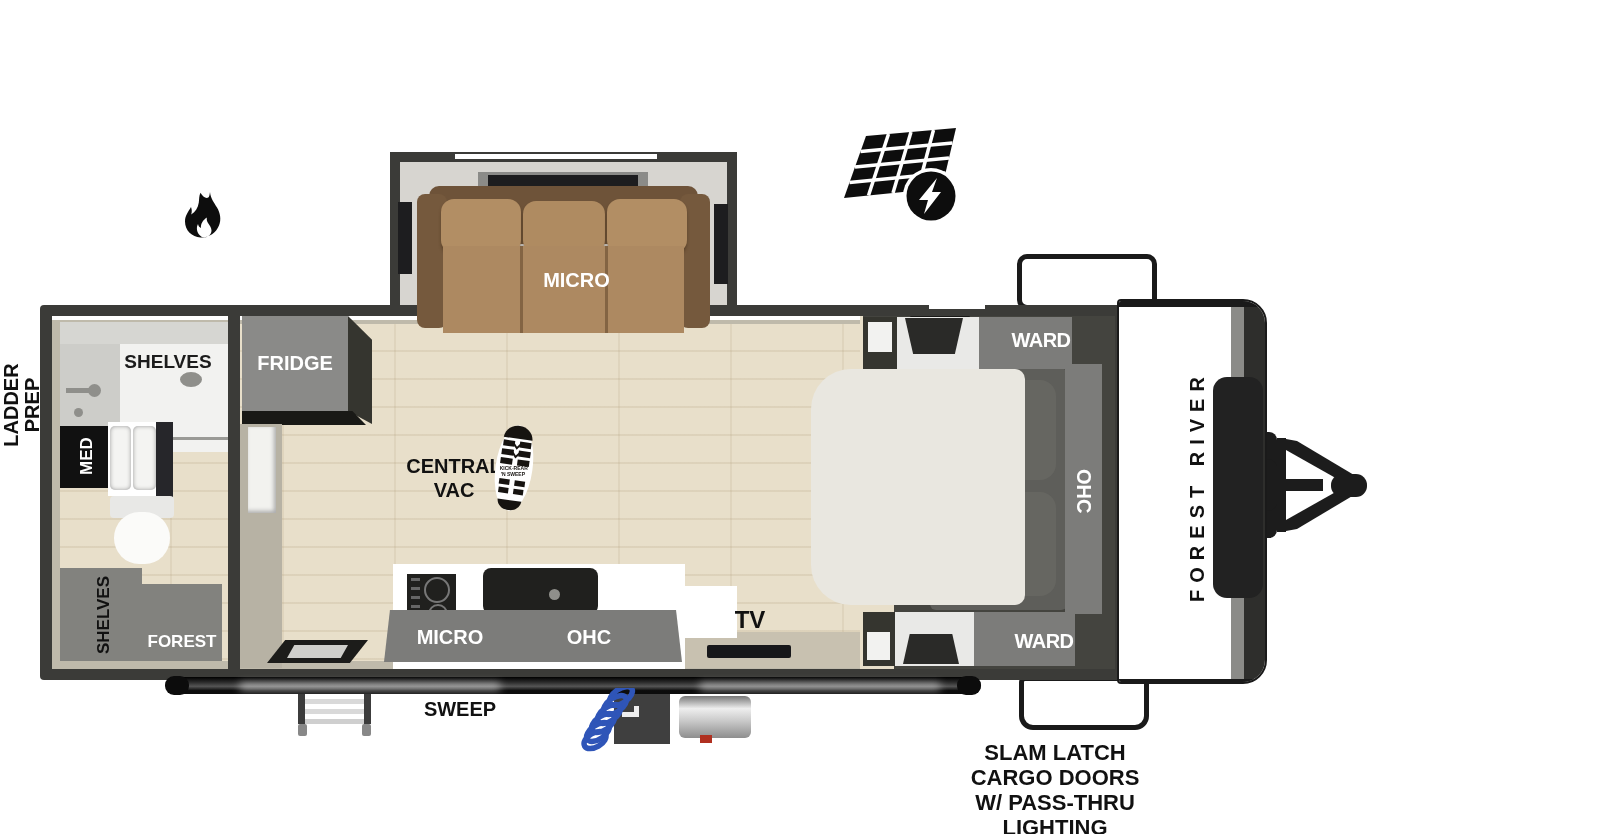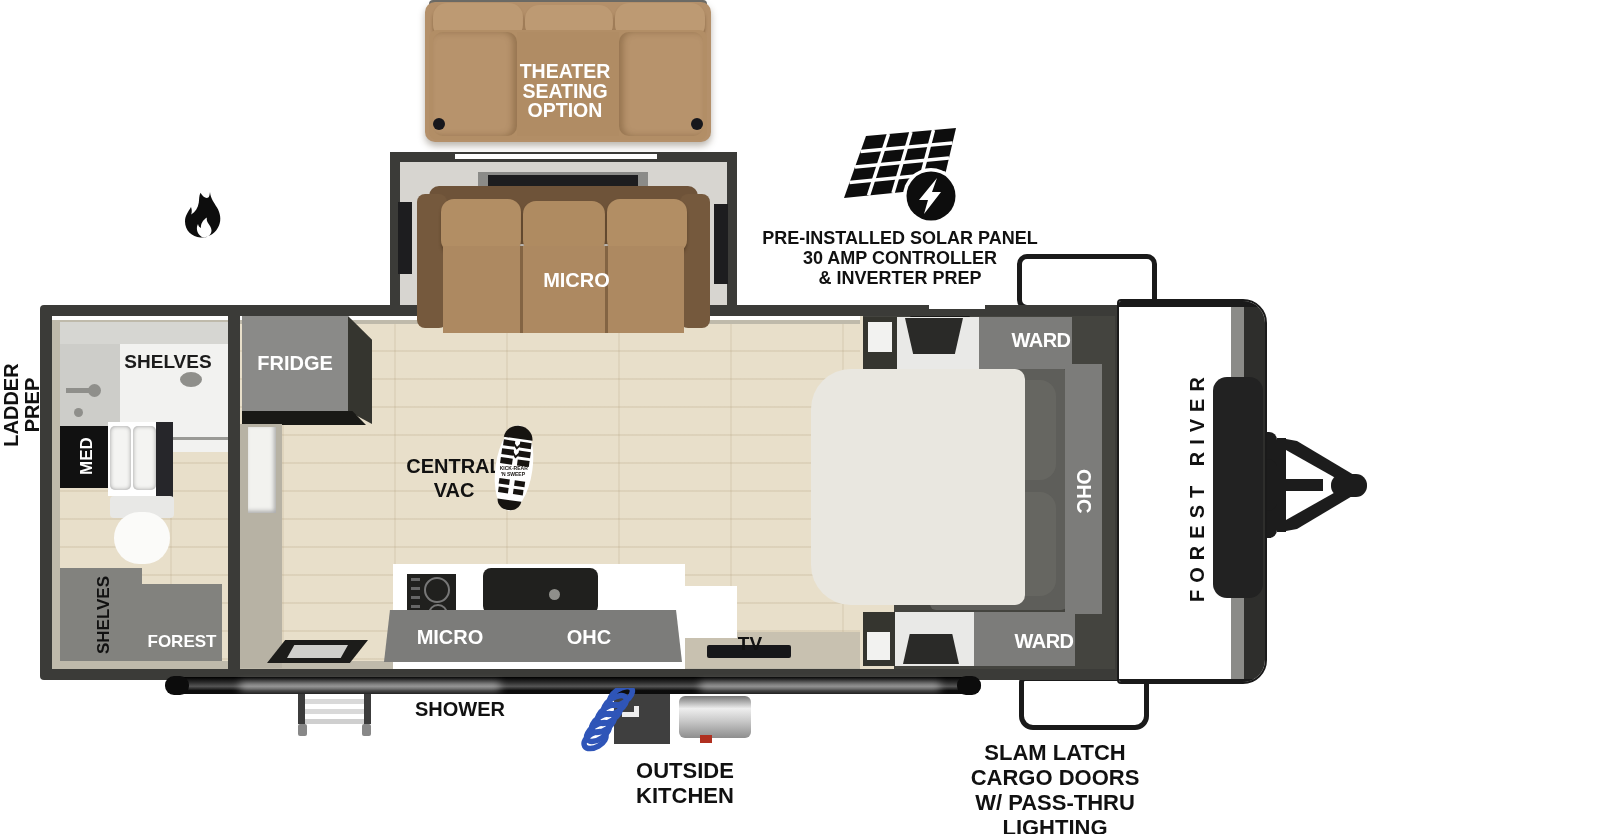--- a/index.html
+++ b/index.html
@@ -4,34 +4,20 @@
 html,body{margin:0;padding:0;background:#fff;}
 #page{position:relative;width:1600px;height:834px;background:#fff;overflow:hidden;
   font-family:"Liberation Sans",sans-serif;}
 .abs{position:absolute;}
 .lbl{position:absolute;font-weight:bold;color:#111;text-align:center;line-height:23px;font-size:19px;white-space:nowrap;}
 .wlbl{position:absolute;font-weight:bold;color:#fff;white-space:nowrap;}
 </style></head>
 <body>
 <div id="page">
 
-<div id="theater" class="abs" style="left:425px;top:0;width:286px;height:146px;">
-  <div class="abs" style="left:4px;top:0;width:278px;height:14px;background:#6d6c68;border-radius:4px;"></div>
-  <div class="abs" style="left:0;top:2px;width:286px;height:140px;background:#b4906a;border-radius:10px;box-shadow:0 4px 7px rgba(60,45,25,.35);"></div>
-  <div class="abs" style="left:8px;top:3px;width:90px;height:36px;background:#bd9a73;border-radius:14px;box-shadow:0 3px 3px rgba(90,60,30,.45);"></div>
-  <div class="abs" style="left:100px;top:5px;width:88px;height:34px;background:#bd9a73;border-radius:14px;box-shadow:0 3px 3px rgba(90,60,30,.45);"></div>
-  <div class="abs" style="left:190px;top:3px;width:90px;height:36px;background:#bd9a73;border-radius:14px;box-shadow:0 3px 3px rgba(90,60,30,.45);"></div>
-  <div class="abs" style="left:4px;top:30px;width:278px;height:110px;background:#b28e66;border-radius:8px;"></div>
-  <div class="abs" style="left:8px;top:32px;width:84px;height:104px;background:#b7936c;border-radius:10px;box-shadow:inset -4px 0 6px rgba(90,60,30,.35);"></div>
-  <div class="abs" style="left:194px;top:32px;width:84px;height:104px;background:#b7936c;border-radius:10px;box-shadow:inset 4px 0 6px rgba(90,60,30,.35);"></div>
-  <div class="abs" style="left:92px;top:32px;width:102px;height:104px;background:#b08c64;"></div>
-  <div class="abs" style="left:8px;top:118px;width:12px;height:12px;background:#17171c;border-radius:50%;"></div>
-  <div class="abs" style="left:266px;top:118px;width:12px;height:12px;background:#17171c;border-radius:50%;"></div>
-  <div class="wlbl" style="left:0;top:62px;width:280px;text-align:center;font-size:19.5px;line-height:19.5px;">THEATER<br>SEATING<br>OPTION</div>
-</div>
 
 <div id="slide" class="abs" style="left:390px;top:152px;width:347px;height:162px;">
   <div class="abs" style="left:0;top:0;width:347px;height:162px;background:#3b3b38;"></div>
   <div class="abs" style="left:65px;top:2px;width:202px;height:5px;background:#fff;"></div>
   <div class="abs" style="left:10px;top:10px;width:327px;height:152px;background:#d7d5d0;"></div>
 
   <div class="abs" style="left:88px;top:20px;width:170px;height:26px;background:#8b8b88;"></div>
   <div class="abs" style="left:98px;top:23px;width:150px;height:20px;background:#1d1d1f;"></div>
 
   <div class="abs" style="left:8px;top:50px;width:14px;height:72px;background:#1d1d1f;"></div>
@@ -117,21 +103,21 @@
   <div class="abs" style="left:44px;top:44px;width:20px;height:20px;border:2px solid #777;border-radius:50%;box-sizing:border-box;"></div>
   <div class="abs" style="left:27px;top:18px;width:9px;height:30px;background:repeating-linear-gradient(180deg,#666 0 3px,#20201e 3px 9px);"></div>
   <div class="abs" style="left:99px;top:8px;width:115px;height:46px;background:#20201e;border-radius:8px;"></div>
   <div class="abs" style="left:165px;top:29px;width:11px;height:11px;background:#8f8f8b;border-radius:50%;"></div>
 
   <div class="abs" style="left:0;top:50px;width:298px;height:52px;background:#7c7c7a;clip-path:polygon(2% 0,98% 0,100% 100%,0 100%);"></div>
   <div class="wlbl" style="left:16px;top:66px;width:100px;text-align:center;font-size:20px;">MICRO</div>
   <div class="wlbl" style="left:160px;top:66px;width:90px;text-align:center;font-size:20px;">OHC</div>
 
   <div class="abs" style="left:323px;top:85px;width:84px;height:13px;background:#17171a;border-radius:2px;"></div>
-  <div class="lbl" style="left:336px;top:72px;width:60px;font-size:19px;">TV</div>
+  <div class="lbl" style="left:336px;top:48px;width:60px;font-size:24px;">TV</div>
 </div>
 
 <div class="abs" style="left:267px;top:640px;width:101px;height:23px;background:#1c1c1a;clip-path:polygon(18% 0,100% 0,82% 100%,0 100%);"></div>
 <div class="abs" style="left:287px;top:645px;width:61px;height:13px;background:#cfcfcb;clip-path:polygon(12% 0,100% 0,88% 100%,0 100%);"></div>
 
 <div id="bed" class="abs" style="left:860px;top:316px;width:255px;height:353px;">
   <div class="abs" style="left:0;top:0;width:255px;height:353px;background:#44443f;"></div>
   <div class="abs" style="left:0;top:289px;width:34px;height:64px;background:#e8dfca;"></div>
   <div class="abs" style="left:0;top:0;width:3px;height:53px;background:#e8dfca;"></div>
 
@@ -225,26 +211,24 @@
     <line x1="13" y1="43" x2="107" y2="34"></line>
     <line x1="7.5" y1="58.5" x2="103.5" y2="49"></line>
     <line x1="46.5" y1="10" x2="26.5" y2="71.5"></line>
     <line x1="69" y1="8" x2="51" y2="69"></line>
     <line x1="91.5" y1="6" x2="75.5" y2="66.5"></line>
   </g>
   <circle cx="89" cy="72" r="28" fill="#fff"></circle>
   <circle cx="89" cy="72" r="24.5" fill="#0d0d0d"></circle>
   <polygon points="95,54 77,76 86,76 82,90 99,68 90,68" fill="#fff"></polygon>
 </svg>
-<div class="lbl" style="left:755px;top:228px;width:290px;font-size:18px;line-height:20px;">PRE-INSTALLED SOLAR PANEL<br>30 AMP CONTROLLER<br>&amp; INVERTER PREP</div>
 
 <div class="lbl" style="left:-33px;top:384px;width:110px;font-size:20px;line-height:21px;transform:rotate(-90deg);">LADDER<br>PREP</div>
 
-<div class="lbl" style="left:400px;top:698px;width:120px;font-size:20px;">SHOWER</div>
-<div class="lbl" style="left:610px;top:758px;width:150px;font-size:22px;line-height:25px;">OUTSIDE<br>KITCHEN</div>
+<div class="lbl" style="left:400px;top:698px;width:120px;font-size:20px;">SWEEP</div>
 <div class="lbl" style="left:955px;top:740px;width:200px;font-size:22px;line-height:25px;">SLAM LATCH<br>CARGO DOORS<br>W/ PASS-THRU<br>LIGHTING</div>
 
 <svg class="abs" style="left:494px;top:424px;" width="40" height="88" viewBox="0 0 40 88">
   <g transform="rotate(8 20 44)" fill="#161310">
     <ellipse cx="20" cy="44" rx="18.5" ry="43" fill="#fff"></ellipse>
     <path d="M20 1.5 C28 1.5 34 7 34.5 14.5 L5.5 14.5 C6 7 12 1.5 20 1.5 Z"></path>
     <rect x="6" y="17" width="11.5" height="6"></rect>
         <rect x="22.5" y="17" width="11.5" height="6"></rect>
     <rect x="5.5" y="26" width="12" height="6"></rect>
         <rect x="22.5" y="26" width="12" height="6"></rect>

